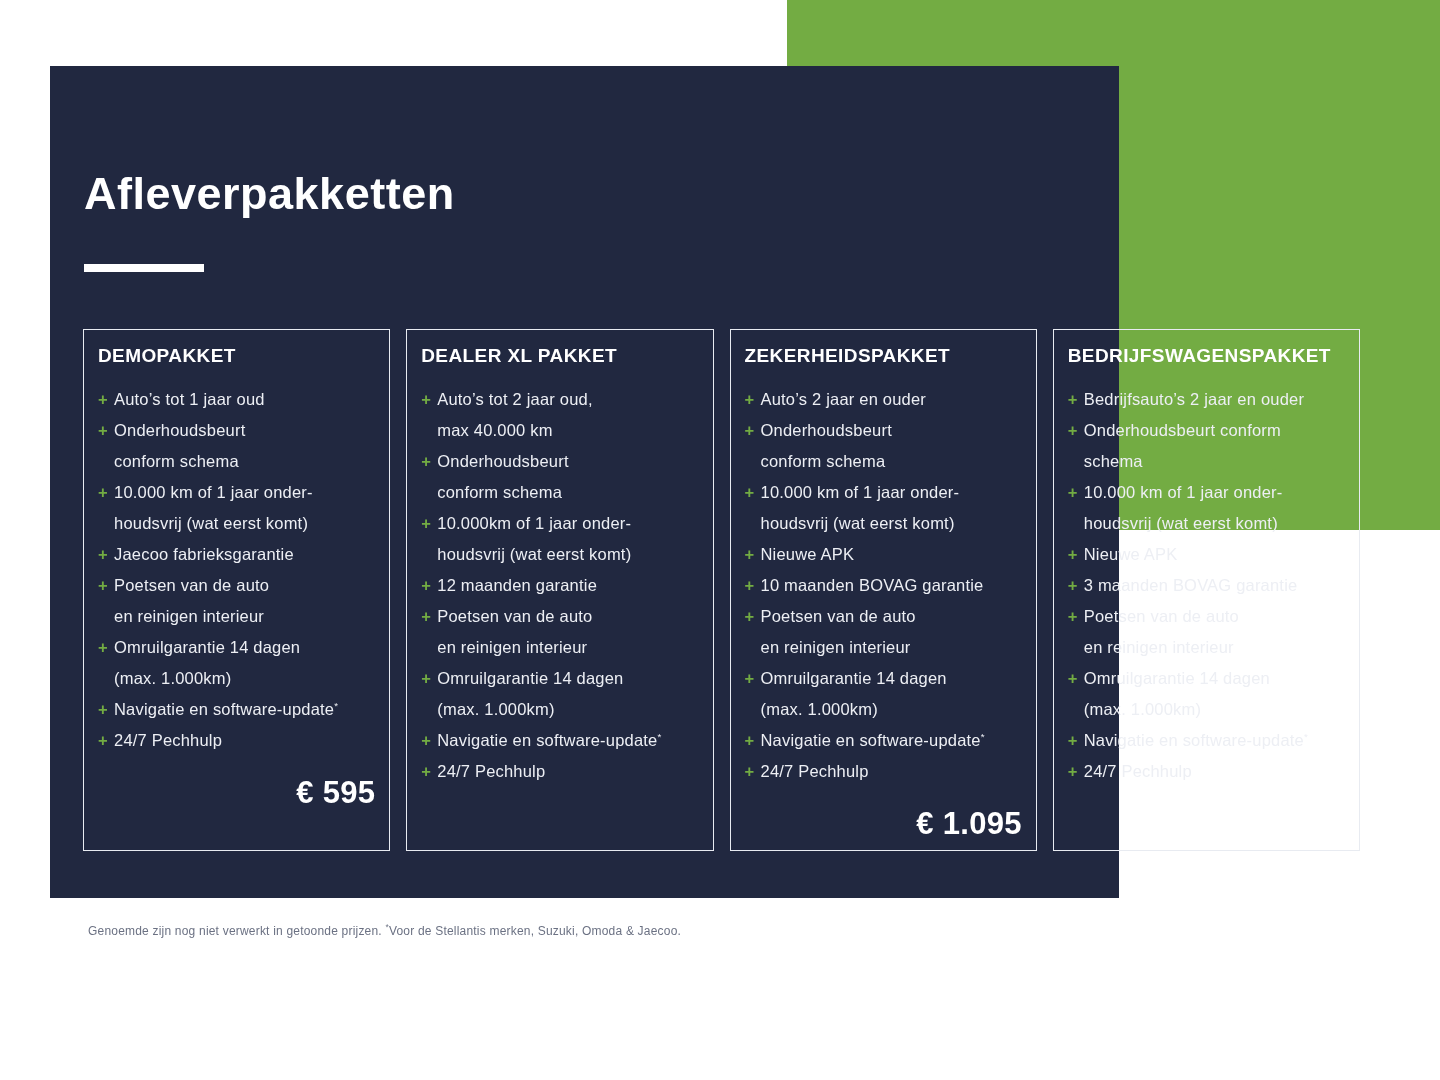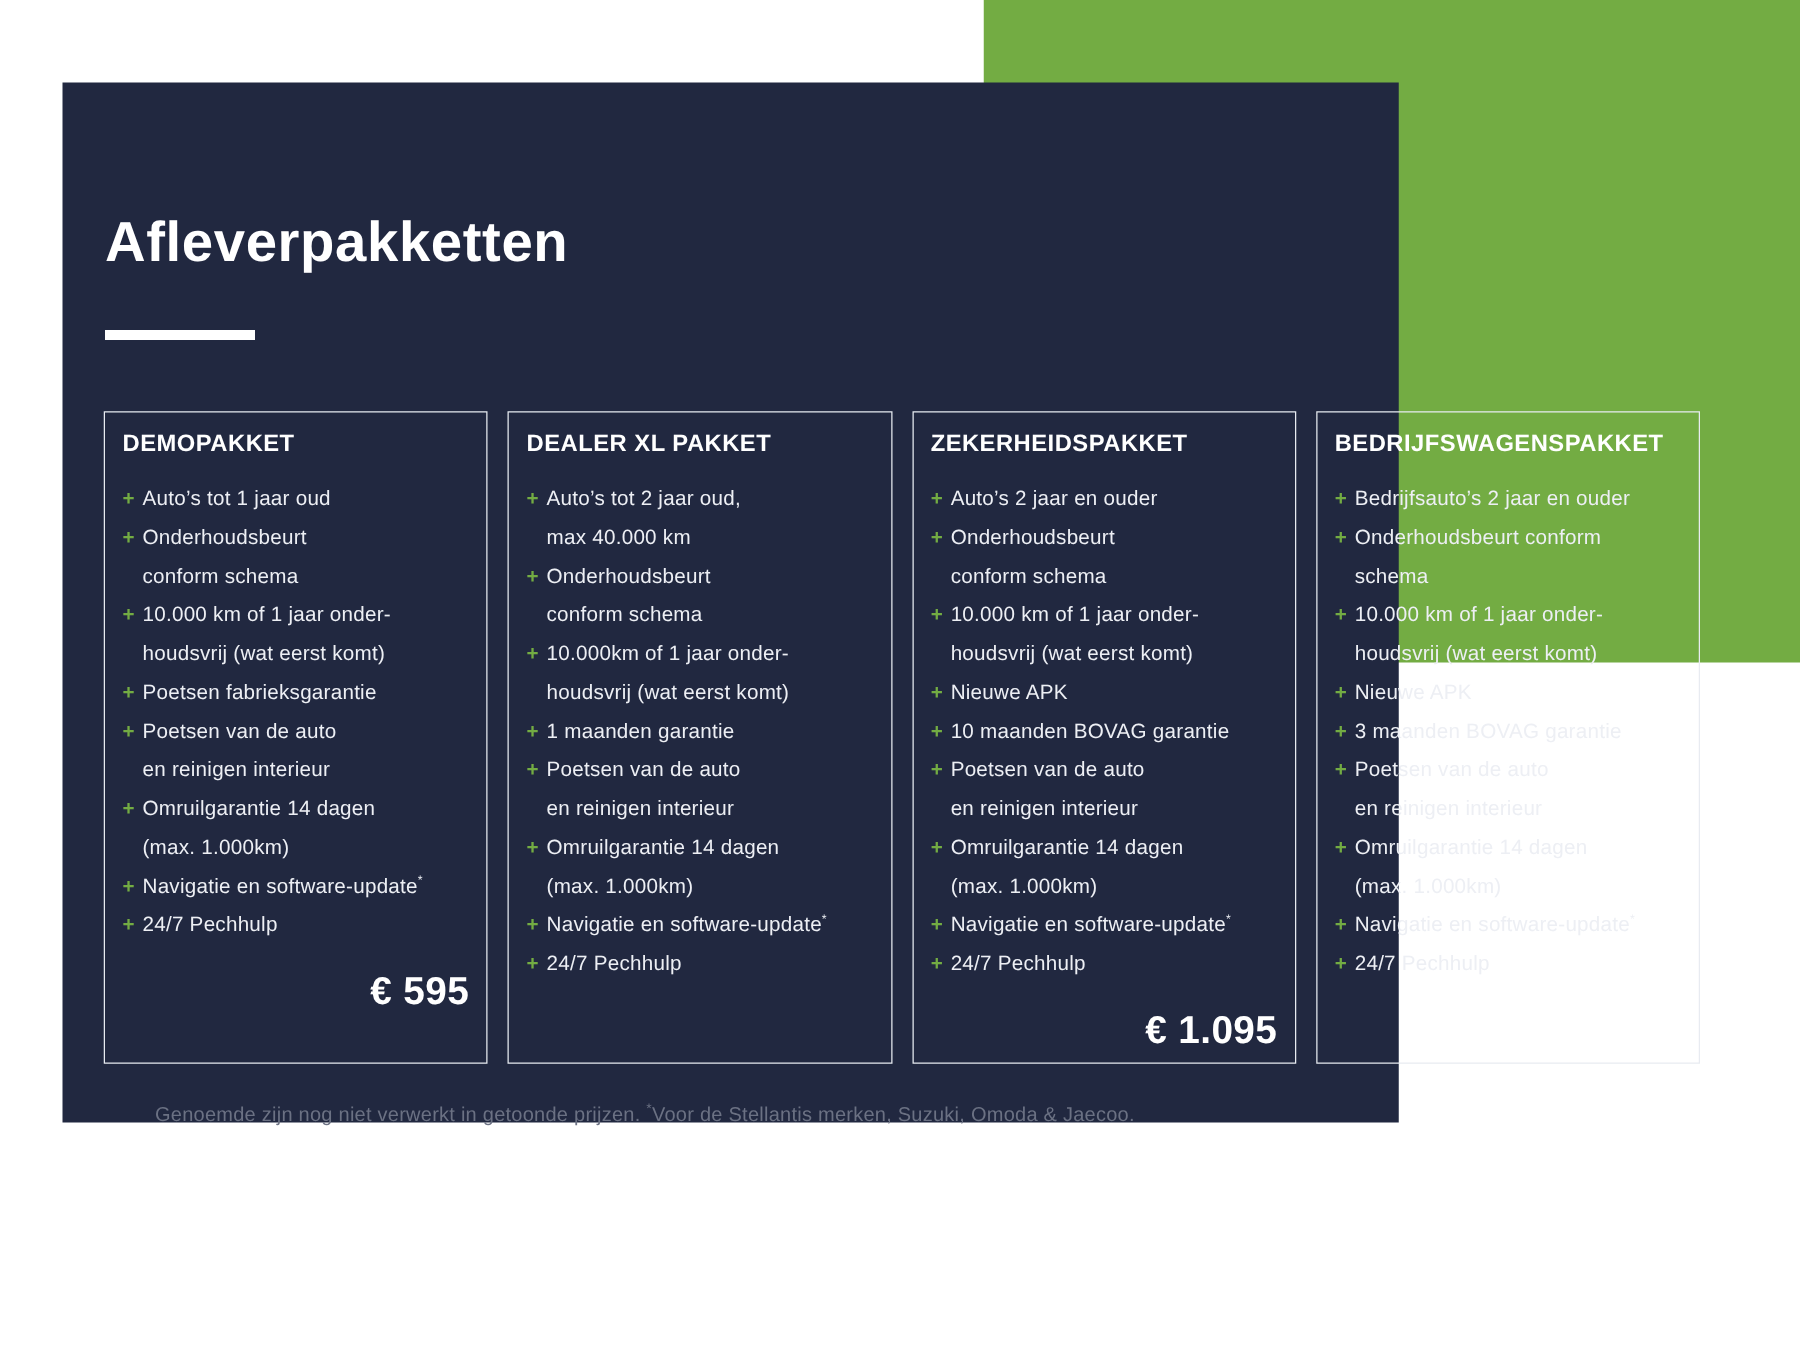--- a/index.html
+++ b/index.html
@@ -90,25 +90,24 @@
   .card-price{
     margin-top:19px;
     text-align:right;
     font-size:31px;
     font-weight:700;
     color:#FFFFFF;
     letter-spacing:0.3px;
   }
   .footnote{
     position:absolute;
-    left:88px;top:884px;
-    font-size:16px;
+    left:88px;top:924px;
+    font-size:12px;
     color:var(--footnote);
     letter-spacing:0.2px;
-    margin-left:36px;
   }
   .footnote sup{font-size:70%;line-height:0;}
 </style>
 </head>
 <body>
 
 <div class="green-block"></div>
 
 <div class="panel">
   <h1 class="page-title">Afleverpakketten</h1>
@@ -122,21 +121,21 @@
           </div>
           <div>
             <div class="feature-line"><span class="plus">+</span><span>Onderhoudsbeurt</span></div>
             <div class="feature-line"><span>conform schema</span></div>
           </div>
           <div>
             <div class="feature-line"><span class="plus">+</span><span>10.000 km of 1 jaar onder-</span></div>
             <div class="feature-line"><span>houdsvrij (wat eerst komt)</span></div>
           </div>
           <div>
-            <div class="feature-line"><span class="plus">+</span><span>Poetsen fabrieksgarantie</span></div>
+            <div class="feature-line"><span class="plus">+</span><span>Jaecoo fabrieksgarantie</span></div>
           </div>
           <div>
             <div class="feature-line"><span class="plus">+</span><span>Poetsen van de auto</span></div>
             <div class="feature-line"><span>en reinigen interieur</span></div>
           </div>
           <div>
             <div class="feature-line"><span class="plus">+</span><span>Omruilgarantie 14 dagen</span></div>
             <div class="feature-line"><span>(max. 1.000km)</span></div>
           </div>
           <div>
@@ -157,21 +156,21 @@
           </div>
           <div>
             <div class="feature-line"><span class="plus">+</span><span>Onderhoudsbeurt</span></div>
             <div class="feature-line"><span>conform schema</span></div>
           </div>
           <div>
             <div class="feature-line"><span class="plus">+</span><span>10.000km of 1 jaar onder-</span></div>
             <div class="feature-line"><span>houdsvrij (wat eerst komt)</span></div>
           </div>
           <div>
-            <div class="feature-line"><span class="plus">+</span><span>1 maanden garantie</span></div>
+            <div class="feature-line"><span class="plus">+</span><span>12 maanden garantie</span></div>
           </div>
           <div>
             <div class="feature-line"><span class="plus">+</span><span>Poetsen van de auto</span></div>
             <div class="feature-line"><span>en reinigen interieur</span></div>
           </div>
           <div>
             <div class="feature-line"><span class="plus">+</span><span>Omruilgarantie 14 dagen</span></div>
             <div class="feature-line"><span>(max. 1.000km)</span></div>
           </div>
           <div>

